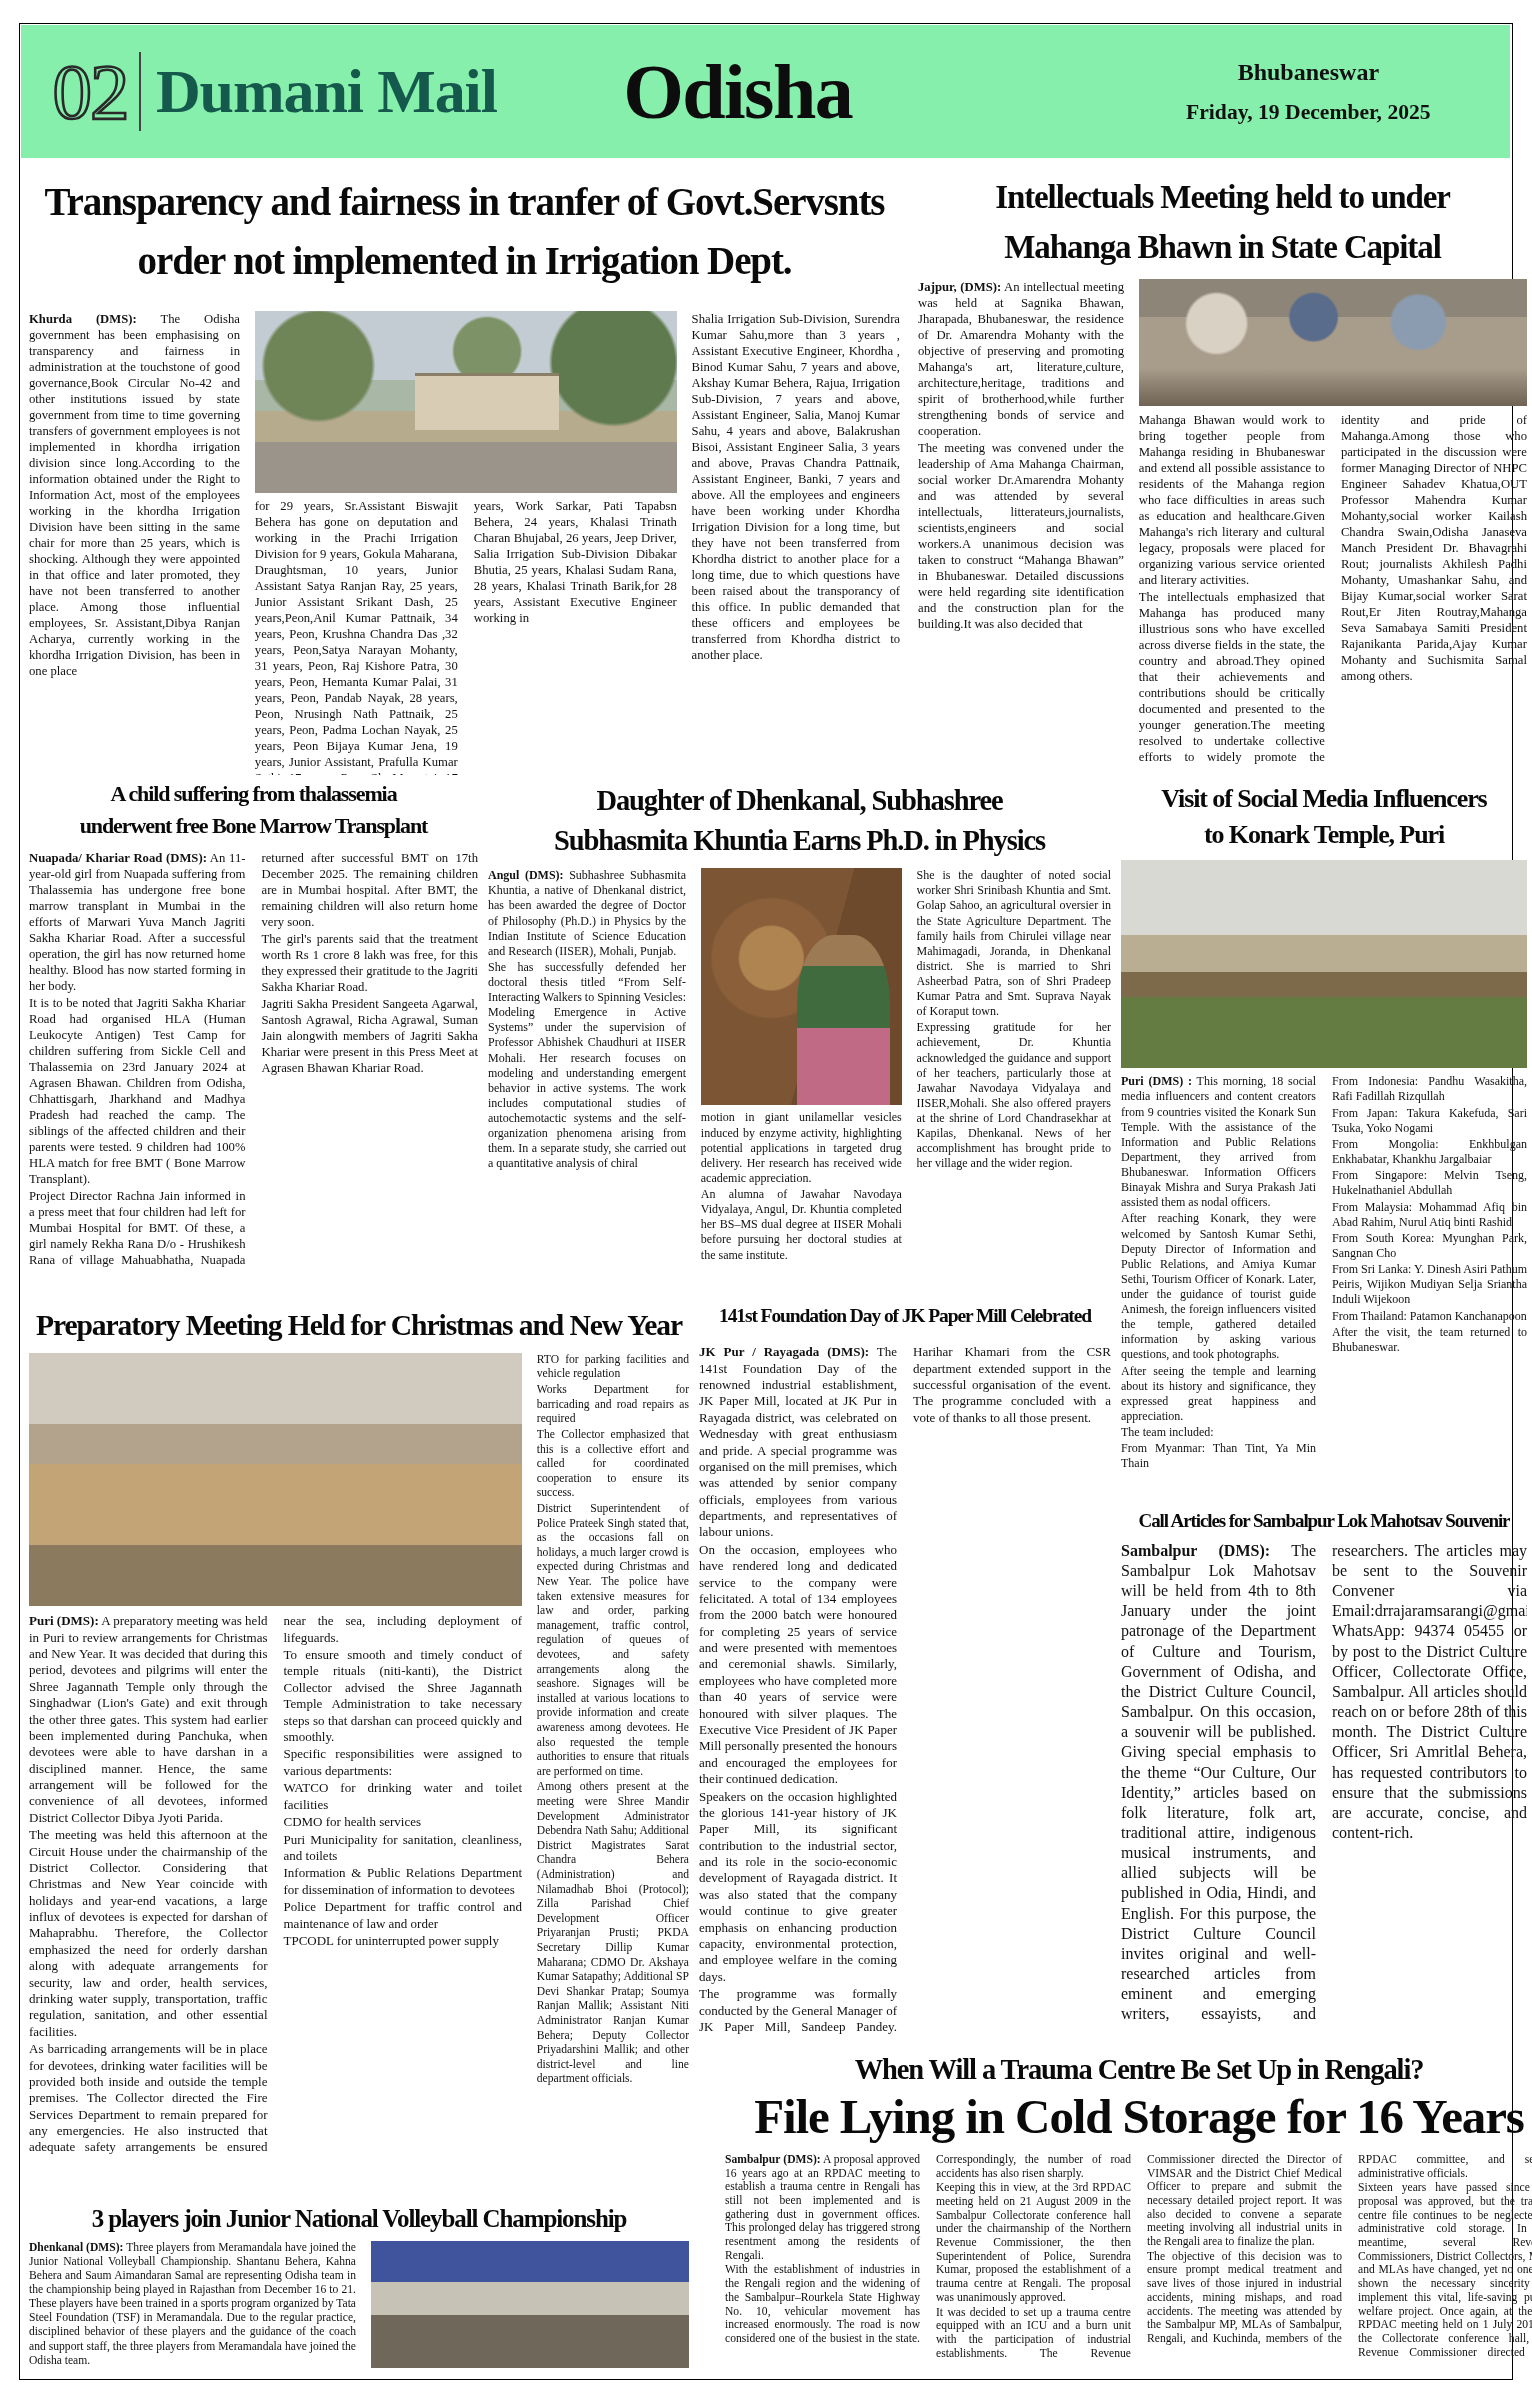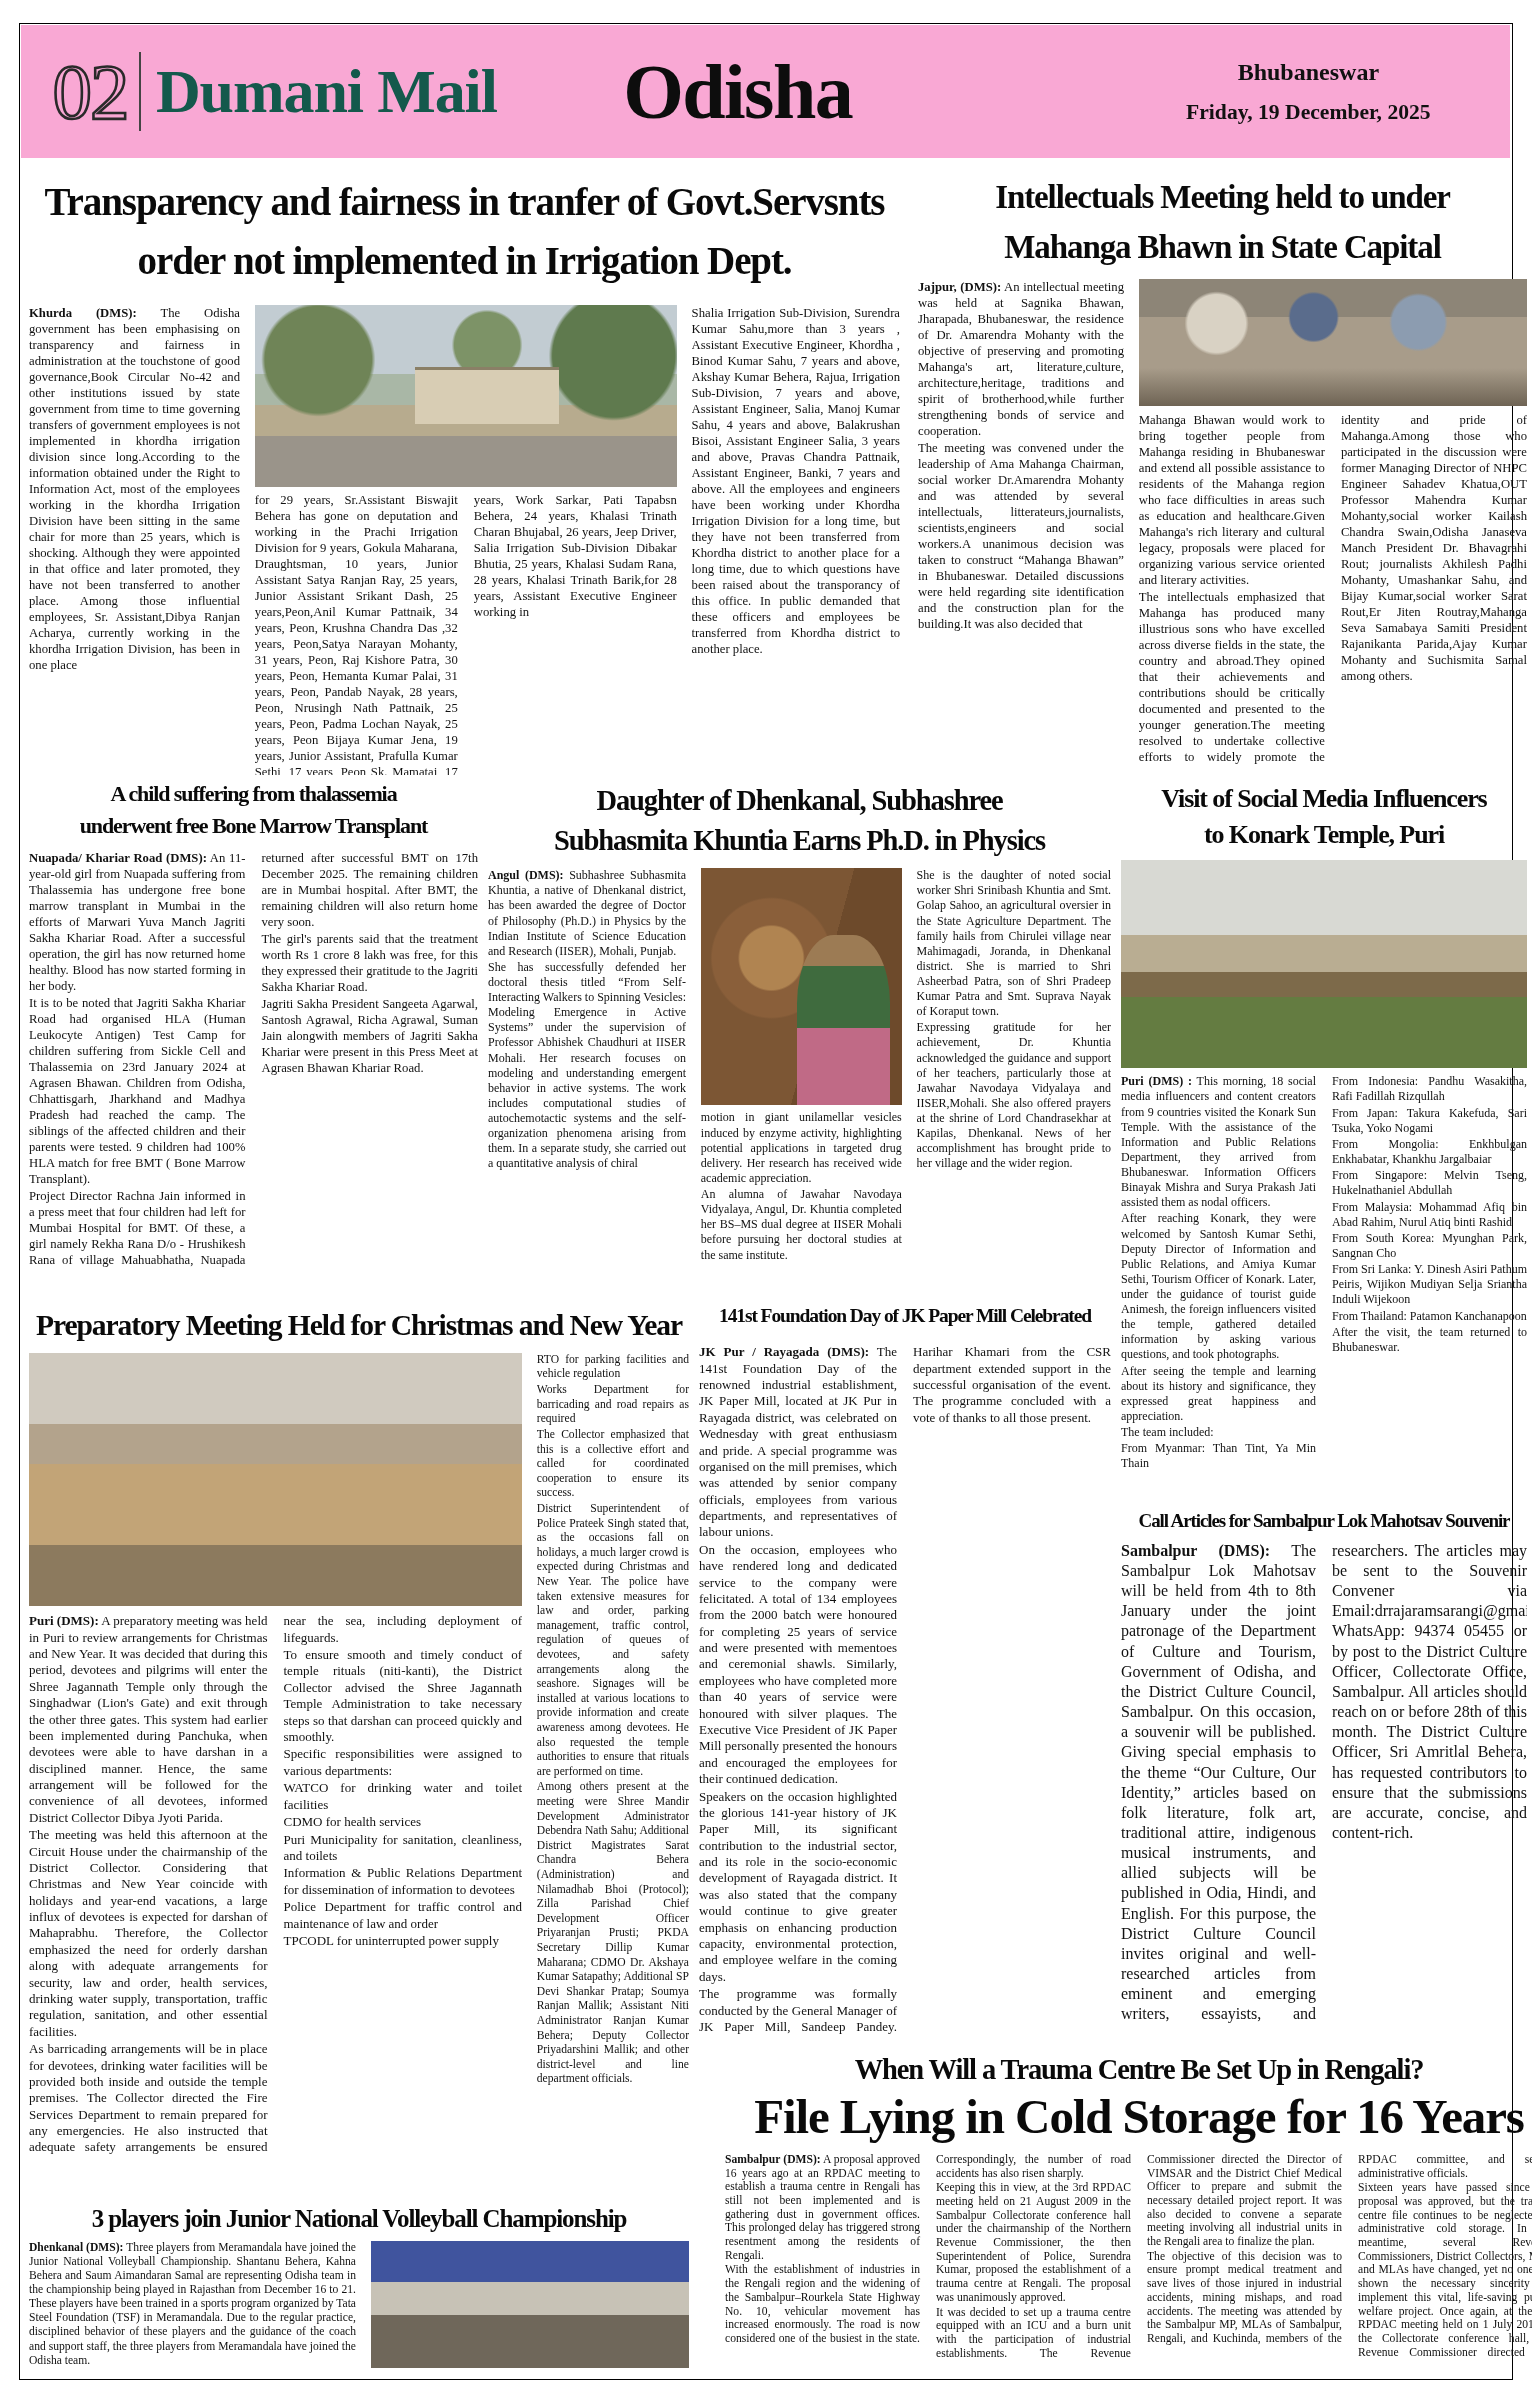--- a/index.html
+++ b/index.html
@@ -5,21 +5,21 @@
   html,body{margin:0;padding:0;background:#e8e8e8;}
   .page{
     position:relative;width:1533px;height:2389px;background:#ffffff;
     font-family:"Liberation Serif","DejaVu Serif",serif;color:#111;
     overflow:hidden;margin:0 auto;
   }
   .frame{position:absolute;left:19px;top:23px;width:1492px;height:2355px;border:1.6px solid #000;}
   
   .masthead{
     position:absolute;left:20.6px;top:25px;width:1489px;height:133px;
-    background:#f9a8d4;display:flex;align-items:center;
+    background:#86efac;display:flex;align-items:center;
   }
   .pageno{
     font-size:79px;line-height:1;margin-left:32px;
     color:transparent;-webkit-text-stroke:2.6px #2a2a2a;font-weight:400;letter-spacing:-2.1px;
   }
   .mast-div{width:2.1px;height:79px;background:#444;margin:0 14.8px 0 11.6px;}
   .papername{font-size:62px;font-weight:bold;color:#14594c;letter-spacing:-1.1px;}
   .edition{
     position:absolute;left:50%;transform:translateX(-62%);
     font-size:78px;font-weight:bold;letter-spacing:-1.6px;color:#0d0d0d;
@@ -78,21 +78,21 @@
       <div class="mast-city">Bhubaneswar</div>
       <div class="mast-date">Friday, 19 December, 2025</div>
     </div>
   </header>
 
   <section class="art" style="left:29px;top:173px;width:871px;height:602px;">
     <h1 class="hl" style="font-size:39px;line-height:1.5;">
       <span class="hl-line">Transparency and fairness in tranfer of Govt.Servsnts</span>
       <span class="hl-line">order not implemented in Irrigation Dept.</span>
     </h1>
-    <div class="row" style="margin-top:15px;">
+    <div class="row" style="margin-top:21px;">
       <div class="body colbox" style="width:211px;height:475px;">
         <p class="para"><b class="dl">Khurda (DMS):</b> <span>The Odisha government has been emphasising on transparency and fairness in administration at the touchstone of good governance,Book Circular No-42 and other institutions issued by state government from time to time governing transfers of government employees is not implemented in khordha irrigation division since long.According to the information obtained under the Right to Information Act, most of the employees working in the khordha Irrigation Division have been sitting in the same chair for more than 25 years, which is shocking. Although they were appointed in that office and later promoted, they have not been transferred to another place. Among those influential employees, Sr. Assistant,Dibya Ranjan Acharya, currently working in the khordha Irrigation Division, has been in one place</span></p>
       </div>
       <div class="colbox" style="width:422px;">
         <div class="photo ph-street" style="height:182px;">
           <div class="ph-building"></div>
         </div>
         <div class="body twocol" style="height:288px;margin-top:5.3px;">
           <p class="para">for 29 years, Sr.Assistant Biswajit Behera has gone on deputation and working in the Prachi Irrigation Division for 9 years, Gokula Maharana, Draughtsman, 10 years, Junior Assistant Satya Ranjan Ray, 25 years, Junior Assistant Srikant Dash, 25 years,Peon,Anil Kumar Pattnaik, 34 years, Peon, Krushna Chandra Das ,32 years, Peon,Satya Narayan Mohanty, 31 years, Peon, Raj Kishore Patra, 30 years, Peon, Hemanta Kumar Palai, 31 years, Peon, Pandab Nayak, 28 years, Peon, Nrusingh Nath Pattnaik, 25 years, Peon, Padma Lochan Nayak, 25 years, Peon Bijaya Kumar Jena, 19 years, Junior Assistant, Prafulla Kumar Sethi, 17 years, Peon Sk. Mamataj, 17 years, Work Sarkar, Pati Tapabsn Behera, 24 years, Khalasi Trinath Charan Bhujabal, 26 years, Jeep Driver, Salia Irrigation Sub-Division Dibakar Bhutia, 25 years, Khalasi Sudam Rana, 28 years, Khalasi Trinath Barik,for 28 years, Assistant Executive Engineer working in</p>
         </div>

